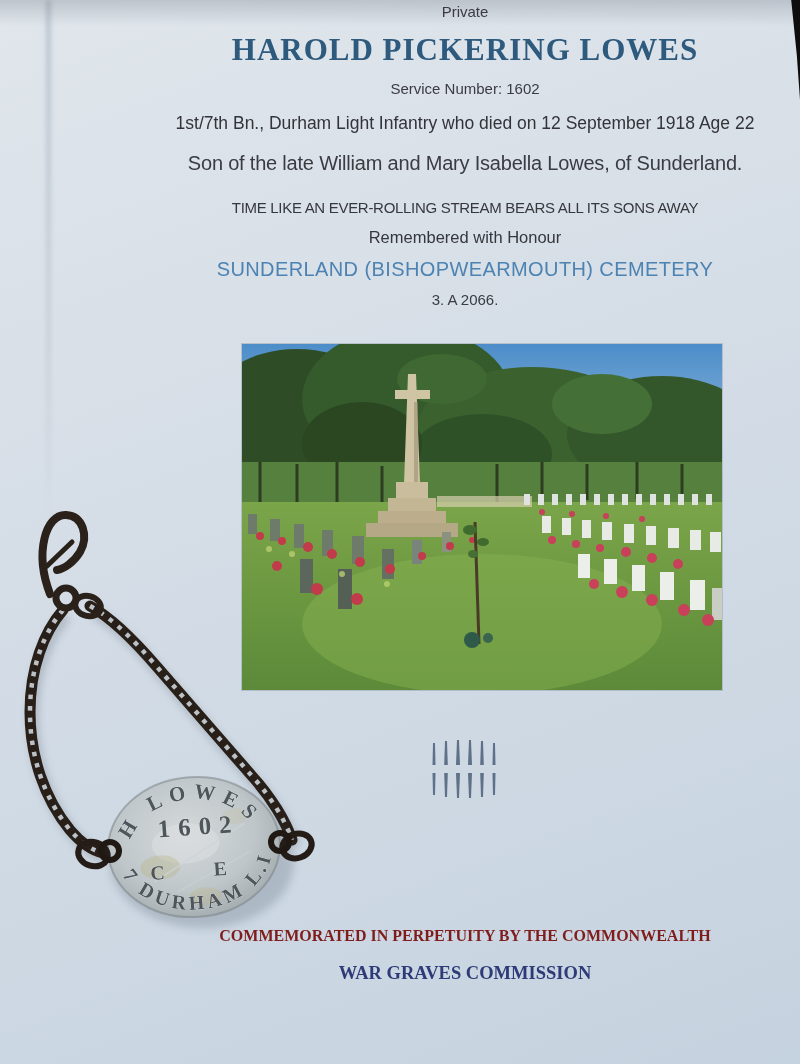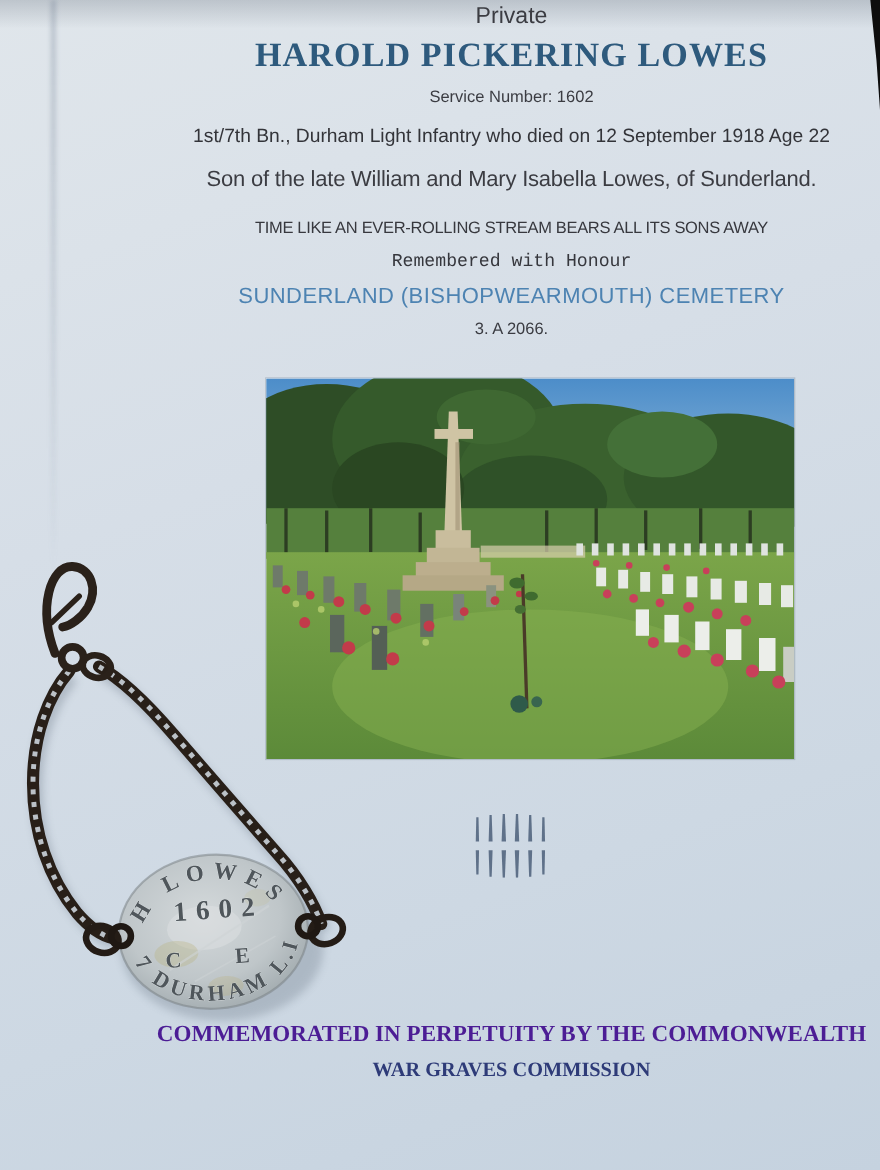--- a/index.html
+++ b/index.html
@@ -7,40 +7,40 @@
        background:#9aa4ad;font-family:"Liberation Sans",sans-serif;}
   .paper{position:absolute;inset:0;
        background:linear-gradient(160deg,#e0e6eb 0%,#d6dee7 38%,#cdd8e3 72%,#c5d2df 100%);}
   .paper-top-shade{position:absolute;left:0;top:0;right:0;height:26px;
        background:linear-gradient(to bottom,rgba(110,120,132,.30),rgba(110,120,132,0));}
   .edge-dark{position:absolute;right:0;top:0;width:16px;height:100px;background:#0d0d0d;
        clip-path:polygon(45% 0,100% 0,100% 100%,80% 55%);}
   .crease{position:absolute;left:46px;top:0;width:5px;height:520px;filter:blur(2px);
        background:linear-gradient(to bottom,rgba(95,110,132,.28),rgba(95,110,132,.10) 70%,rgba(95,110,132,0));}
   .tline{position:absolute;left:132px;right:2px;text-align:center;white-space:nowrap;}
-  .rank{top:3px;font-size:21px;color:#3b3c42;}
+  .rank{top:3px;font-size:15px;color:#3b3c42;}
   .name{top:32px;font-size:31px;font-weight:bold;letter-spacing:1px;
         font-family:Liberation Serif, serif;color:#2e5a7d;}
   .svc{top:80px;font-size:15px;color:#3b3c42;}
   .regiment{top:113px;font-size:17.5px;color:#333439;}
   .family{top:152px;font-size:20px;color:#3b3c42;letter-spacing:-0.2px;}
   .epitaph{top:199px;font-size:15px;color:#37383e;letter-spacing:-0.3px;}
-  .honour{top:228px;font-size:16.5px;color:#36373d;font-family:Liberation Mono, monospace;}
+  .honour{top:228px;font-size:16.5px;color:#36373d;}
   .cemetery{top:258px;font-size:20px;color:#4d83b2;letter-spacing:0.4px;}
   .graveref{top:291px;font-size:15px;color:#3b3c42;}
   .photo{position:absolute;left:242px;top:344px;width:480px;height:346px;
         box-shadow:0 0 0 1px rgba(120,135,150,.35);}
   .photo svg{display:block;}
   .logo{position:absolute;left:132px;right:2px;top:740px;text-align:center;}
   .logo .ticks{display:block;margin:0 auto;}
   .logo-l1{display:block;margin-top:8px;font-family:"Liberation Serif",serif;
         font-size:20px;letter-spacing:4px;color:#5f7189;}
   .logo-l2{display:block;margin-top:1px;font-family:"Liberation Serif",serif;
         font-size:32px;letter-spacing:2px;color:#566787;}
-  .footer1{top:927px;font-size:21px;font-weight:bold;font-family:"Liberation Serif",serif;color:#4c1d95;}
+  .footer1{top:927px;font-size:16px;font-weight:bold;font-family:"Liberation Serif",serif;color:#7f1d1d;}
   .footer2{top:963px;font-size:18.5px;font-weight:bold;font-family:"Liberation Serif",serif;color:#2e3b78;}
   .tag-overlay{position:absolute;left:0;top:0;}
 </style>
 </head>
 <body>
 
 <div class="paper"></div>
 <div class="paper-top-shade"></div>
 <div class="edge-dark"></div>
 <div class="crease"></div>

